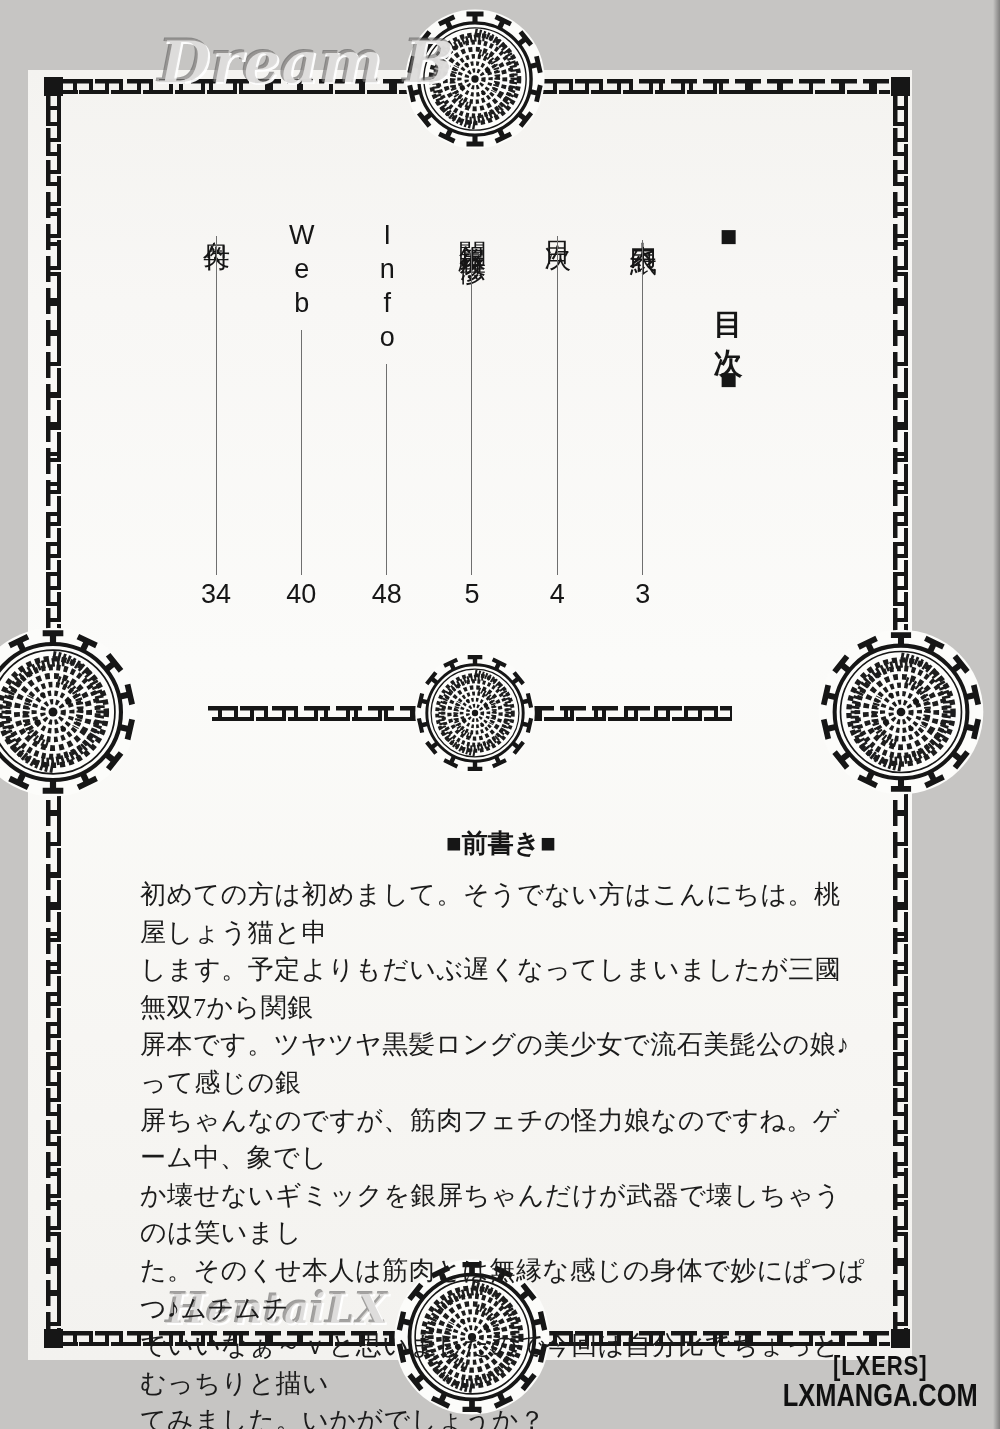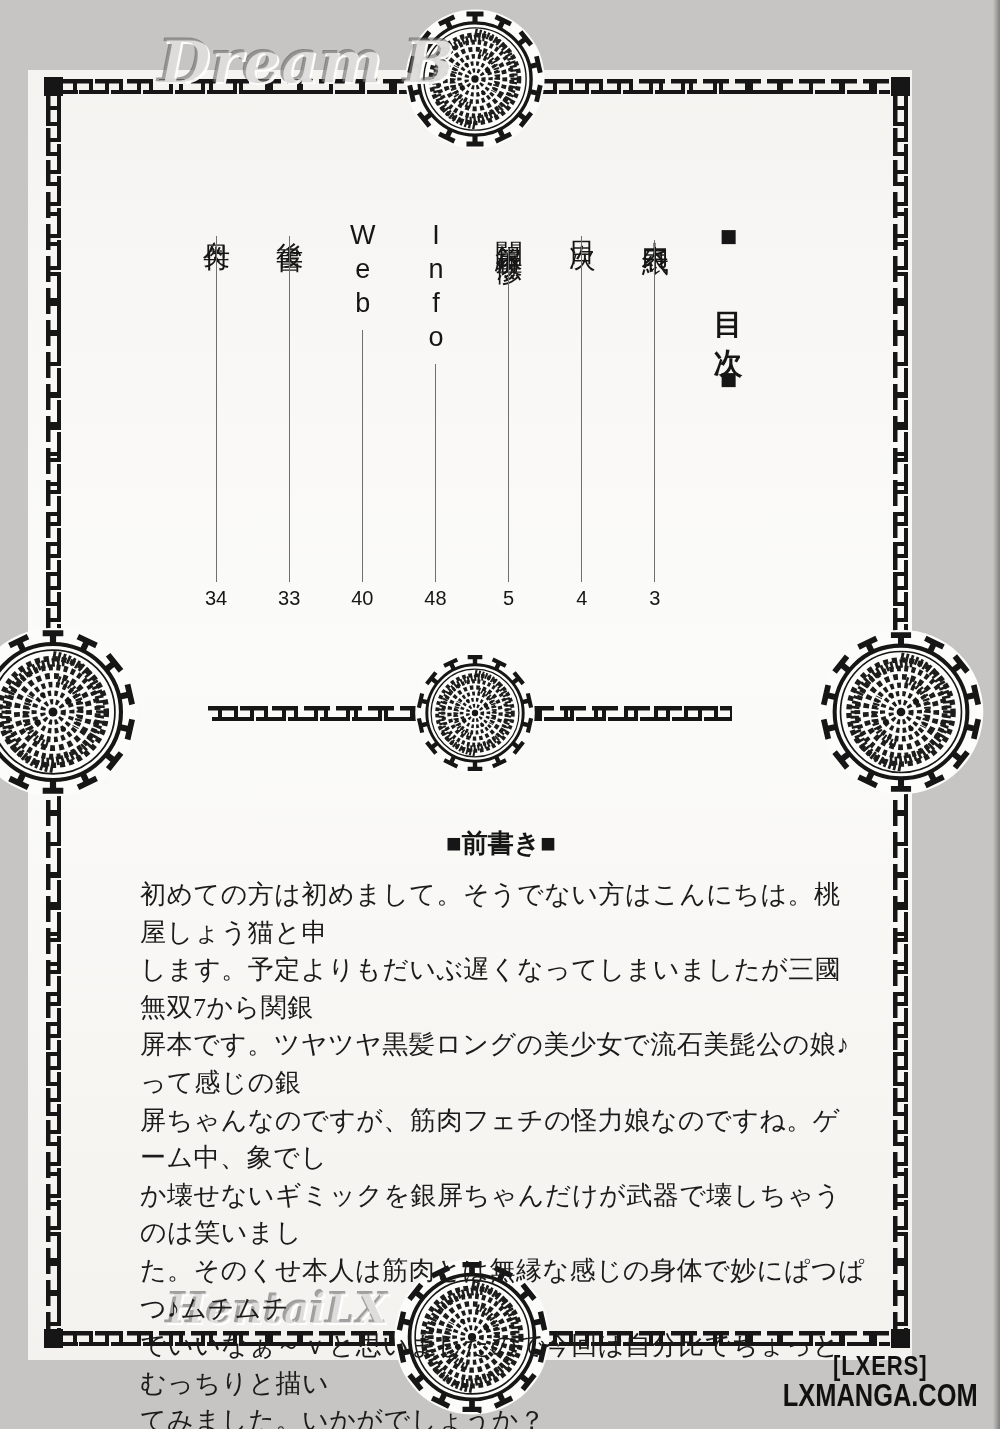--- a/index.html
+++ b/index.html
@@ -70,21 +70,21 @@
   .toc-col{
     display:flex;flex-direction:column;align-items:center;
     width:36px;height:100%;
   }
   .toc-label{
     writing-mode:vertical-rl;text-orientation:upright;
     font-size:27px;letter-spacing:4px;line-height:1;
     font-family:"Liberation Sans",sans-serif;
   }
   .toc-line{flex:1 1 auto;width:0;border-left:1.5px solid #6f6f6f;margin:8px 0 6px 0;}
-  .toc-page{font-size:20px;line-height:1;}
+  .toc-page{font-size:27px;line-height:1;}
   .toc-header{height:auto;align-self:flex-start;}
   .toc-header .toc-label{font-size:29px;letter-spacing:37px;font-weight:bold;}
 
   
   .preface-heading{
     position:absolute;left:140px;top:826px;width:722px;
     text-align:center;font-size:26px;font-weight:bold;
     font-family:"Liberation Serif","DejaVu Serif",serif;
   }
   .preface-body{
@@ -210,25 +210,20 @@
       <span class="toc-label">Info</span>
       <span class="toc-line"></span>
       <span class="toc-page">48</span>
     </div>
     <div class="toc-col">
       <span class="toc-label">Web</span>
       <span class="toc-line"></span>
       <span class="toc-page">40</span>
     </div>
     <div class="toc-col">
-      <span class="toc-label">後書</span>
-      <span class="toc-line"></span>
-      <span class="toc-page">33</span>
-    </div>
-    <div class="toc-col">
       <span class="toc-label">奥付</span>
       <span class="toc-line"></span>
       <span class="toc-page">34</span>
     </div>
   </div>
 
   <div class="preface-heading">■前書き■</div>
   <div class="preface-body">初めての方は初めまして。そうでない方はこんにちは。桃屋しょう猫と申
 します。予定よりもだいぶ遅くなってしまいましたが三國無双7から関銀
 屏本です。ツヤツヤ黒髪ロングの美少女で流石美髭公の娘♪って感じの銀

